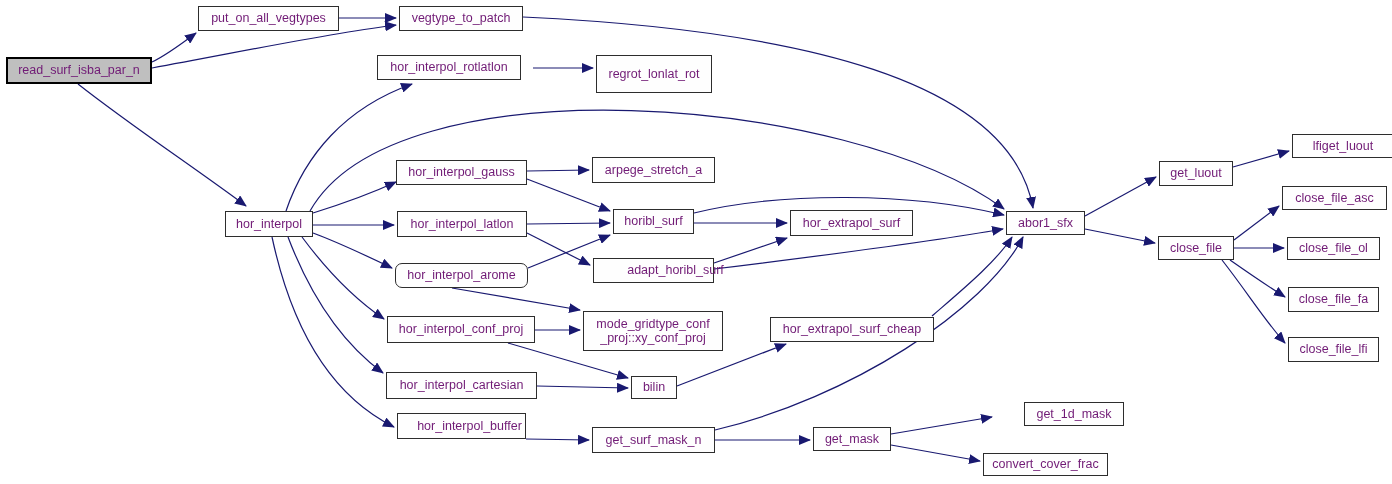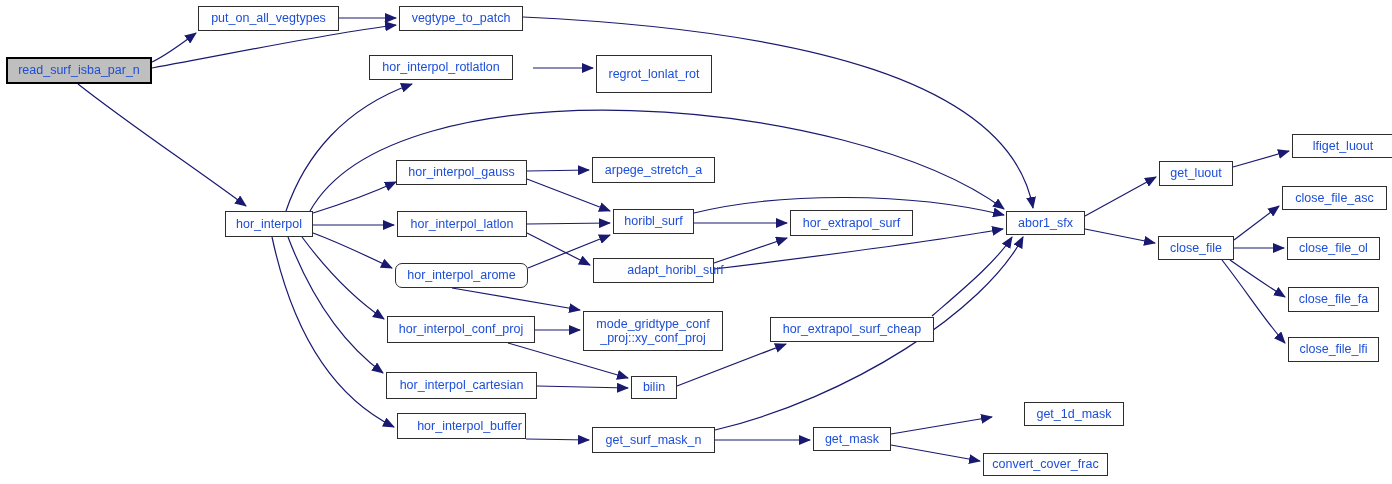--- a/index.html
+++ b/index.html
@@ -10,21 +10,21 @@
     background: #ffffff;
     font-family: "Liberation Sans", "DejaVu Sans", sans-serif;
     overflow: hidden;
   }
   #edge-layer { position: absolute; left: 0; top: 0; width: 1392px; height: 484px; }
   .node {
     position: absolute;
     box-sizing: border-box;
     background: #fefefe;
     border: 1px solid #2d2d2d;
-    color: #1d4ed8;
+    color: #701a75;
     display: flex;
     align-items: center;
     justify-content: center;
     font-size: 12.5px;
     line-height: 1.15;
     text-align: center;
     white-space: pre-line;
     cursor: pointer;
   }
   .node.focus {
@@ -84,21 +84,21 @@
         <path d="M1233,167 L1289,151" class="edge" stroke="#191970" marker-end="url(#arrow)"></path>
         <path d="M1234,240 L1279,206" class="edge" stroke="#191970" marker-end="url(#arrow)"></path>
         <path d="M1234,248 L1284,248" class="edge" stroke="#191970" marker-end="url(#arrow)"></path>
         <path d="M1230,260 C1250,274 1266,285 1285,297" class="edge" stroke="#191970" marker-end="url(#arrow)"></path>
         <path d="M1222,260 C1247,292 1266,322 1285,343" class="edge" stroke="#191970" marker-end="url(#arrow)"></path>
       </g>
   </svg>
 <div class="node focus" style="left: 6px; top: 57px; width: 146px; height: 27px;"><span>read_surf_isba_par_n</span></div>
     <div class="node" style="left: 198px; top: 6px; width: 141px; height: 25px;"><span>put_on_all_vegtypes</span></div>
     <div class="node" style="left: 399px; top: 6px; width: 124px; height: 25px;"><span>vegtype_to_patch</span></div>
-    <div class="node" style="left: 369px; top: 55px; width: 144px; height: 25px;"><span>hor_interpol_rotlatlon</span></div>
+    <div class="node" style="left: 377px; top: 55px; width: 144px; height: 25px;"><span>hor_interpol_rotlatlon</span></div>
     <div class="node" style="left: 596px; top: 55px; width: 116px; height: 38px;"><span>regrot_lonlat_rot</span></div>
     <div class="node" style="left: 225px; top: 211px; width: 88px; height: 26px;"><span>hor_interpol</span></div>
     <div class="node" style="left: 396px; top: 160px; width: 131px; height: 25px;"><span>hor_interpol_gauss</span></div>
     <div class="node" style="left: 592px; top: 157px; width: 123px; height: 26px;"><span>arpege_stretch_a</span></div>
     <div class="node" style="left: 397px; top: 211px; width: 130px; height: 26px;"><span>hor_interpol_latlon</span></div>
     <div class="node" style="left: 613px; top: 209px; width: 81px; height: 25px;"><span>horibl_surf</span></div>
     <div class="node" style="left: 790px; top: 210px; width: 123px; height: 26px;"><span>hor_extrapol_surf</span></div>
     <div class="node" style="left: 395px; top: 263px; width: 133px; height: 25px; border-radius: 7px;"><span>hor_interpol_arome</span></div>
     <div class="node" style="left: 593px; top: 258px; width: 121px; height: 25px; padding-left: 44px;"><span>adapt_horibl_surf</span></div>
     <div class="node" style="left: 387px; top: 316px; width: 148px; height: 27px;"><span>hor_interpol_conf_proj</span></div>

